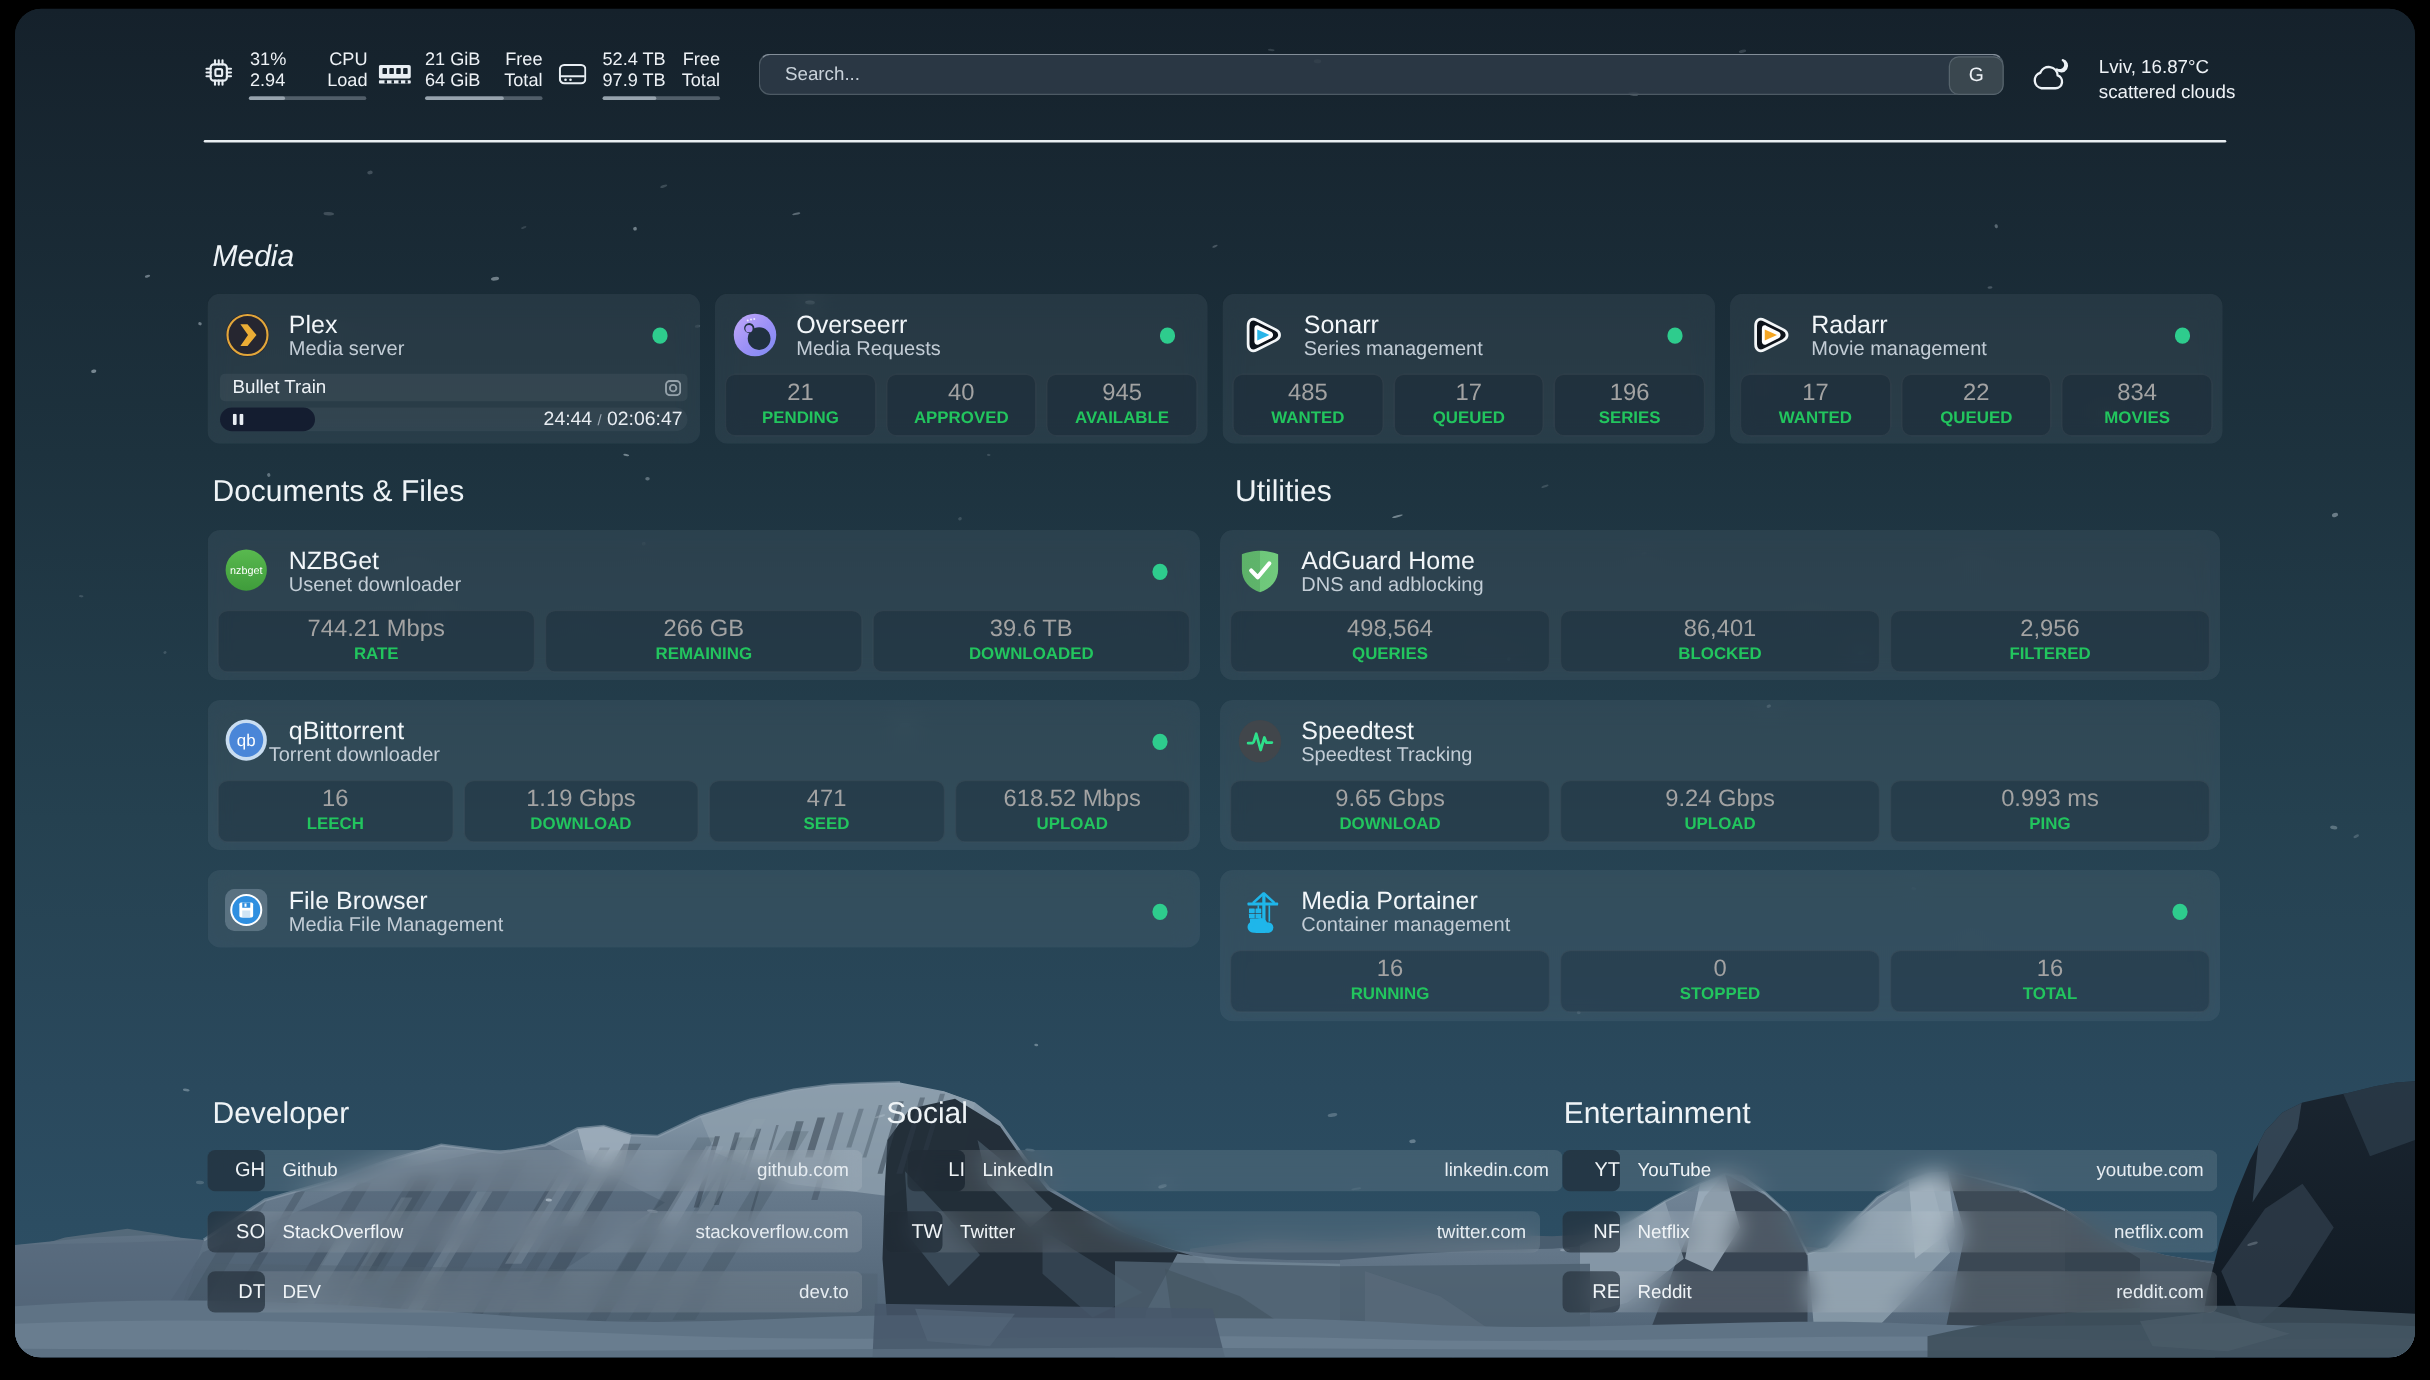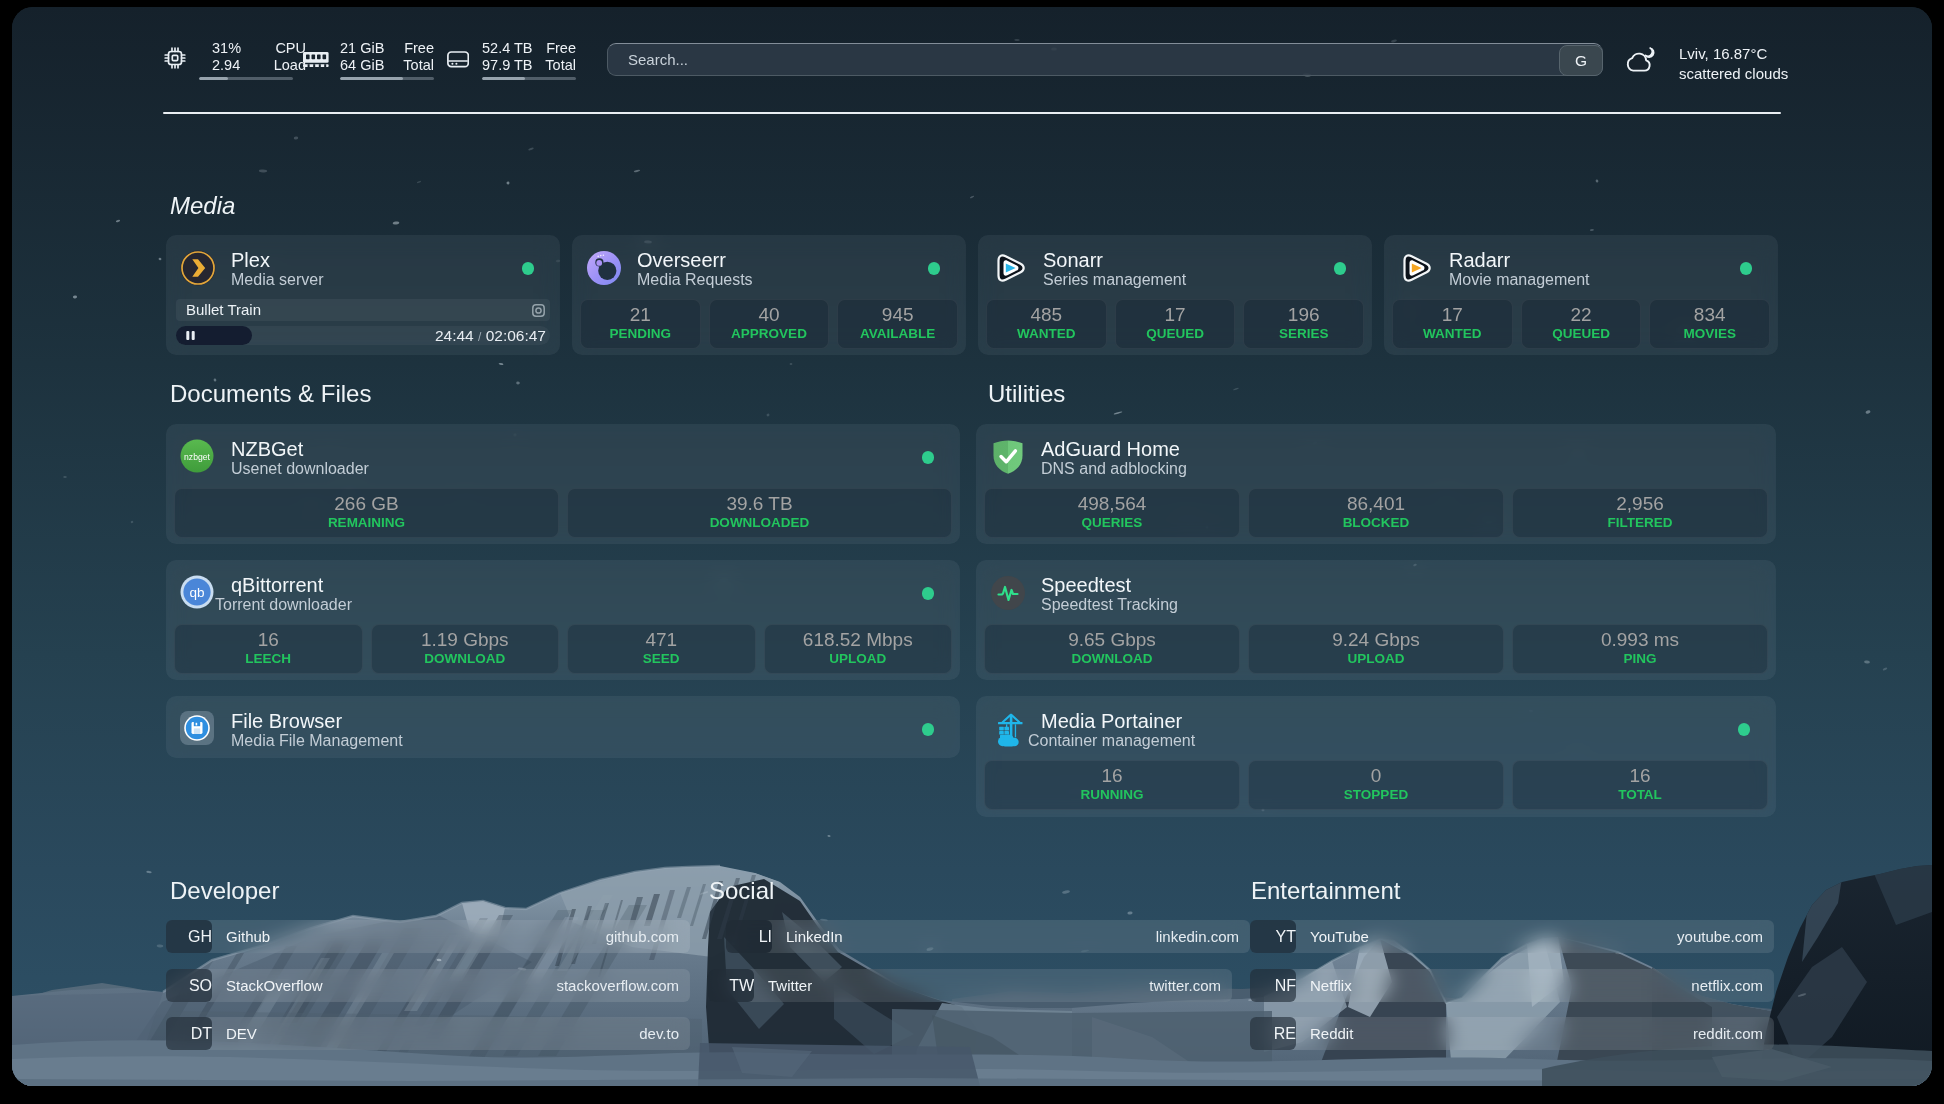--- a/index.html
+++ b/index.html
@@ -217,21 +217,21 @@
 </svg>
 
 <div id="content">
 <svg class="icon" style="left:152px;top:40px" width="22" height="22" viewBox="0 0 22 22" fill="none" xmlns="http://www.w3.org/2000/svg">
         <g stroke="#e8eef3" stroke-width="1.7" stroke-linecap="round">
           <rect x="4.5" y="4.5" width="13" height="13" rx="2.6" fill="none"></rect>
           <rect x="8.3" y="8.3" width="5.4" height="5.4" rx="1.2" fill="none"></rect>
           <path d="M8 1.2 V4.5 M11 1.2 V4.5 M14 1.2 V4.5 M8 17.5 V20.8 M11 17.5 V20.8 M14 17.5 V20.8 M1.2 8 H4.5 M1.2 11 H4.5 M1.2 14 H4.5 M17.5 8 H20.8 M17.5 11 H20.8 M17.5 14 H20.8"></path>
         </g>
       </svg>
-      <div class="tb" style="left:200px;top:33px;width:94px;">
+      <div class="tb" style="left:188px;top:33px;width:94px;">
         <div style="display:flex;justify-content:space-between">
           <span>31%</span>
           <span>CPU</span>
         </div>
         <div style="display:flex;justify-content:space-between">
           <span>2.94</span>
           <span>Load</span>
         </div>
       </div>
       <div class="abs" style="left:187px;top:70px;width:94px;height:3.4px;border-radius:2px;background:#515e69;overflow:hidden">
@@ -421,20 +421,24 @@
             </linearGradient>
           </defs>
           <circle cx="17" cy="17" r="16.5" fill="url(#nzg)"></circle>
           <text x="17" y="20.5" font-family="Liberation Sans" font-size="8.6" fill="#ffffff" text-anchor="middle">nzbget</text>
         </svg>
         <div class="t1" style="left:65px;top:12.5px;">NZBGet</div>
         <div class="t2" style="left:65px;top:34.5px;">Usenet downloader</div>
         <div class="dot" style="right:26px;top:27px;"></div>
         <div class="stats">
           <div class="sb">
+            <div class="sv">744.21 Mbps</div>
+            <div class="sl">RATE</div>
+          </div>
+          <div class="sb">
             <div class="sv">266 GB</div>
             <div class="sl">REMAINING</div>
           </div>
           <div class="sb">
             <div class="sv">39.6 TB</div>
             <div class="sl">DOWNLOADED</div>
           </div>
         </div>
       </div>
 <div class="card" style="left:154px;top:553px;width:794px;height:120px;">
@@ -544,21 +548,21 @@
             <rect x="9.2" y="20" width="4.6" height="3.6" rx="0.4"></rect>
             <rect x="14.4" y="20" width="4.6" height="3.6" rx="0.4"></rect>
             <rect x="10" y="23.8" width="8.6" height="4.6" rx="0.5"></rect>
             <circle cx="12.6" cy="30.6" r="4.6"></circle>
             <circle cx="18.6" cy="28.8" r="5.4"></circle>
             <circle cx="24.4" cy="31" r="4.3"></circle>
             <rect x="12" y="29" width="13" height="6.4" rx="3.2"></rect>
           </g>
         </svg>
         <div class="t1" style="left:65px;top:12.5px;">Media Portainer</div>
-        <div class="t2" style="left:52px;top:34.5px;">Container management</div>
+        <div class="t2" style="left:65px;top:34.5px;">Container management</div>
         <div class="dot" style="right:26px;top:27px;"></div>
         <div class="stats">
           <div class="sb">
             <div class="sv">16</div>
             <div class="sl">RUNNING</div>
           </div>
           <div class="sb">
             <div class="sv">0</div>
             <div class="sl">STOPPED</div>
           </div>

